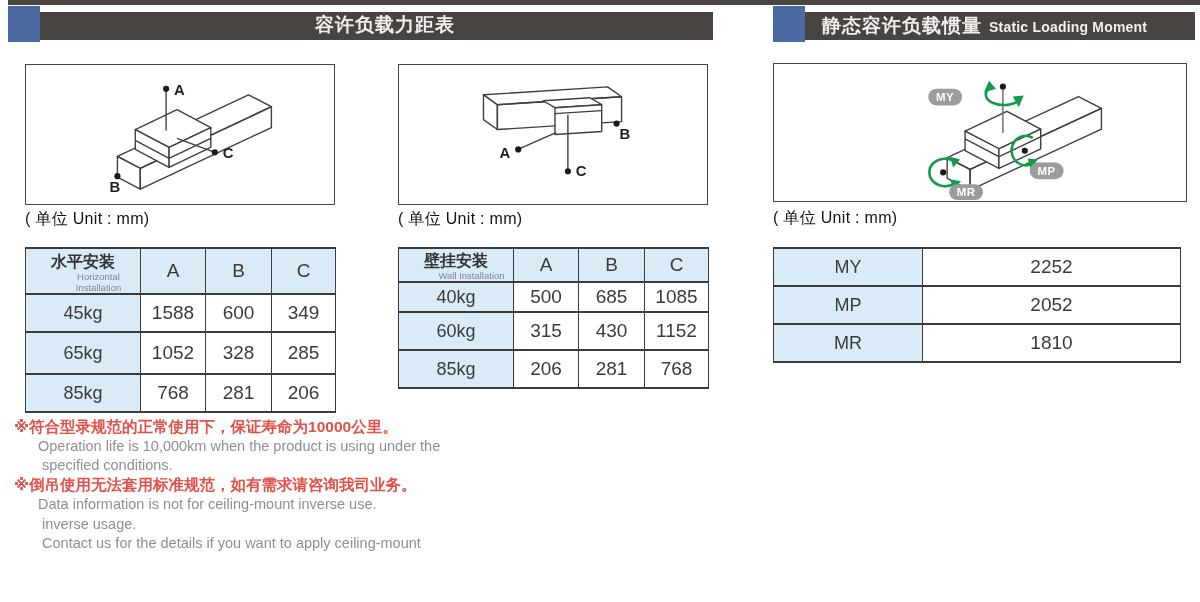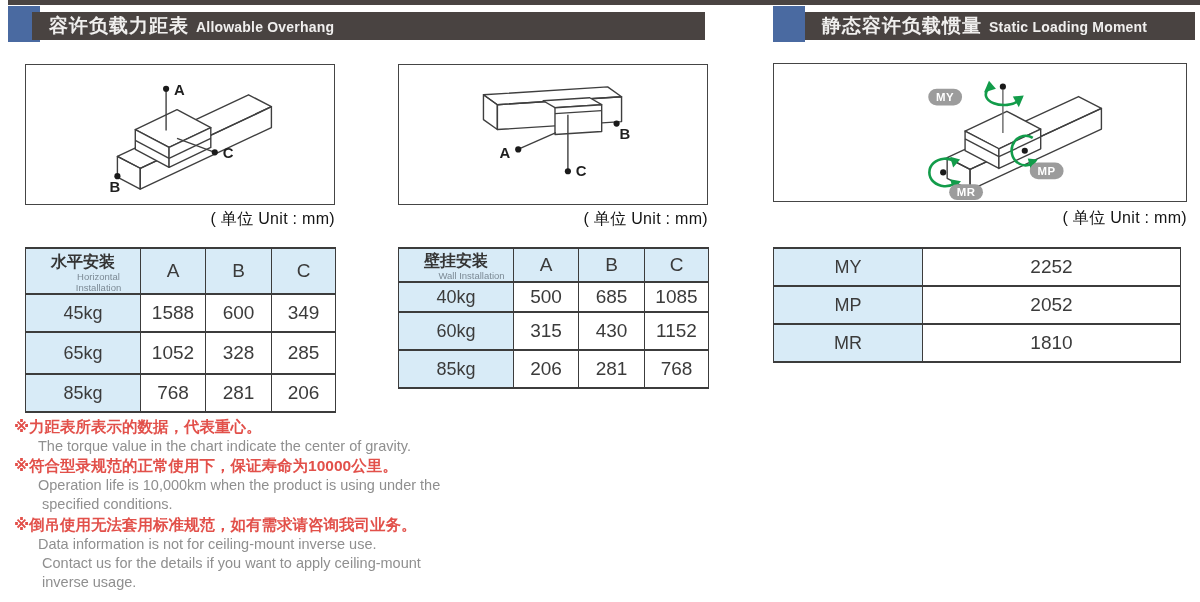--- a/index.html
+++ b/index.html
@@ -16,21 +16,21 @@
   .header-bar{
     top:12px;height:28px;background:#494341;color:#f0efee;
     display:flex;align-items:center;gap:7px;padding-left:17px;box-sizing:border-box;
     white-space:nowrap;overflow:hidden;
   }
   .header-bar .zh{font-size:19px;font-weight:bold;letter-spacing:1px;}
   .header-bar .en{font-size:14px;font-weight:bold;letter-spacing:.2px;padding-top:2px;}
   
   .diagram-box{border:1.5px solid #454545;background:#fff;box-sizing:border-box;}
   .diagram-box svg{width:100%;height:100%;display:block;}
-  .unit-label{font-size:16px;color:#141414;text-align:right;letter-spacing:.3px;}
+  .unit-label{font-size:16px;color:#141414;letter-spacing:.3px;}
   
   table.data-table{position:absolute;border-collapse:collapse;table-layout:fixed;background:#fff;}
   table.data-table td,table.data-table th{
     border-left:1px solid #3c3c3c;border-right:1px solid #3c3c3c;
     border-top:2px solid #3c3c3c;border-bottom:2px solid #3c3c3c;
     text-align:center;vertical-align:middle;padding:0;color:#3b3b3b;font-weight:normal;
   }
   .cell-blue{background:#d8ebf7;}
   .rowhead-zh{font-size:16px;font-weight:bold;color:#343434;line-height:19px;padding-top:2px;}
   .rowhead-en{font-size:9.5px;color:#7c8a95;line-height:11px;margin-left:31px;}
@@ -42,21 +42,21 @@
   .notes{left:14px;top:417px;width:600px;}
   .note-zh{font-size:15.5px;font-weight:bold;color:#e2504a;line-height:20px;white-space:pre;}
   .note-en{font-size:14.5px;color:#8f8f8f;line-height:19.2px;white-space:pre;padding-left:24px;}
 </style>
 </head>
 <body>
 
 <div class="abs top-strip"></div>
 
 <div class="abs accent-square" style="left:8px;"></div>
-<div class="abs header-bar" style="left:32px;width:673px;">
+<div class="abs header-bar" style="left:40px;width:673px;flex-direction:column;">
   <span class="zh">容许负载力距表</span>
   <span class="en">Allowable Overhang</span>
 </div>
 
 <div class="abs diagram-box" style="left:25px;top:64px;width:310px;height:141px;">
   <svg viewBox="0 0 310 140" preserveAspectRatio="none">
     <g fill="none" stroke="#3f3f3f" stroke-width="1.4" stroke-linejoin="round">
       <polygon points="92,92 224,30 247,42 115,104"></polygon>
       <polygon points="92,92 115,104 115,125 92,113"></polygon>
       <polygon points="115,104 247,42 247,63 115,125"></polygon>
@@ -183,33 +183,29 @@
     <td class="cell-blue load-cell">85kg</td>
     <td class="num-cell">206</td>
     <td class="num-cell">281</td>
     <td class="num-cell">768</td>
   </tr>
 </tbody>
   </table>
 
 <div class="abs notes">
   <div>
-    <div class="note-zh">※力距表所表示的数据，代表重心。</div>
-    <div class="note-en">The torque value in the chart indicate the center of gravity.</div>
-  </div>
-  <div>
     <div class="note-zh">※符合型录规范的正常使用下，保证寿命为10000公里。</div>
     <div class="note-en">Operation life is 10,000km when the product is using under the</div>
     <div class="note-en"> specified conditions.</div>
   </div>
   <div>
     <div class="note-zh">※倒吊使用无法套用标准规范，如有需求请咨询我司业务。</div>
     <div class="note-en">Data information is not for ceiling-mount inverse use.</div>
+    <div class="note-en"> inverse usage.</div>
     <div class="note-en"> Contact us for the details if you want to apply ceiling-mount</div>
-    <div class="note-en"> inverse usage.</div>
   </div>
 </div>
 
 <div class="abs accent-square" style="left:773px;"></div>
 <div class="abs header-bar" style="left:805px;width:390px;">
   <span class="zh">静态容许负载惯量</span>
   <span class="en">Static Loading Moment</span>
 </div>
 
 <div class="abs diagram-box" style="left:773px;top:63px;width:414px;height:139px;">

